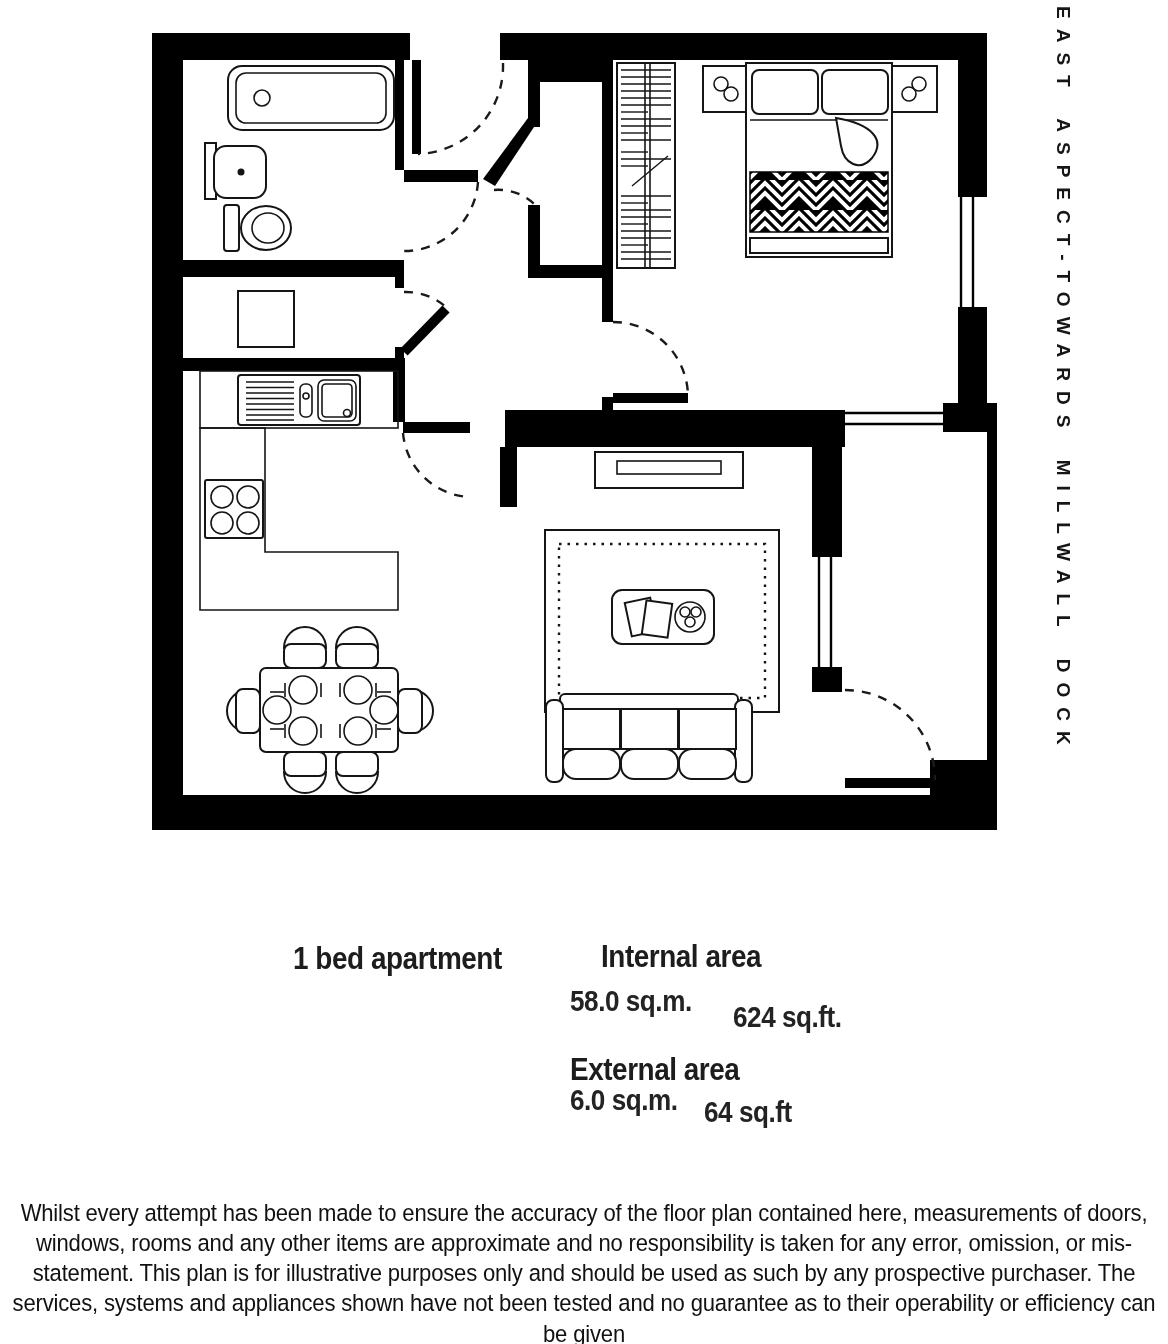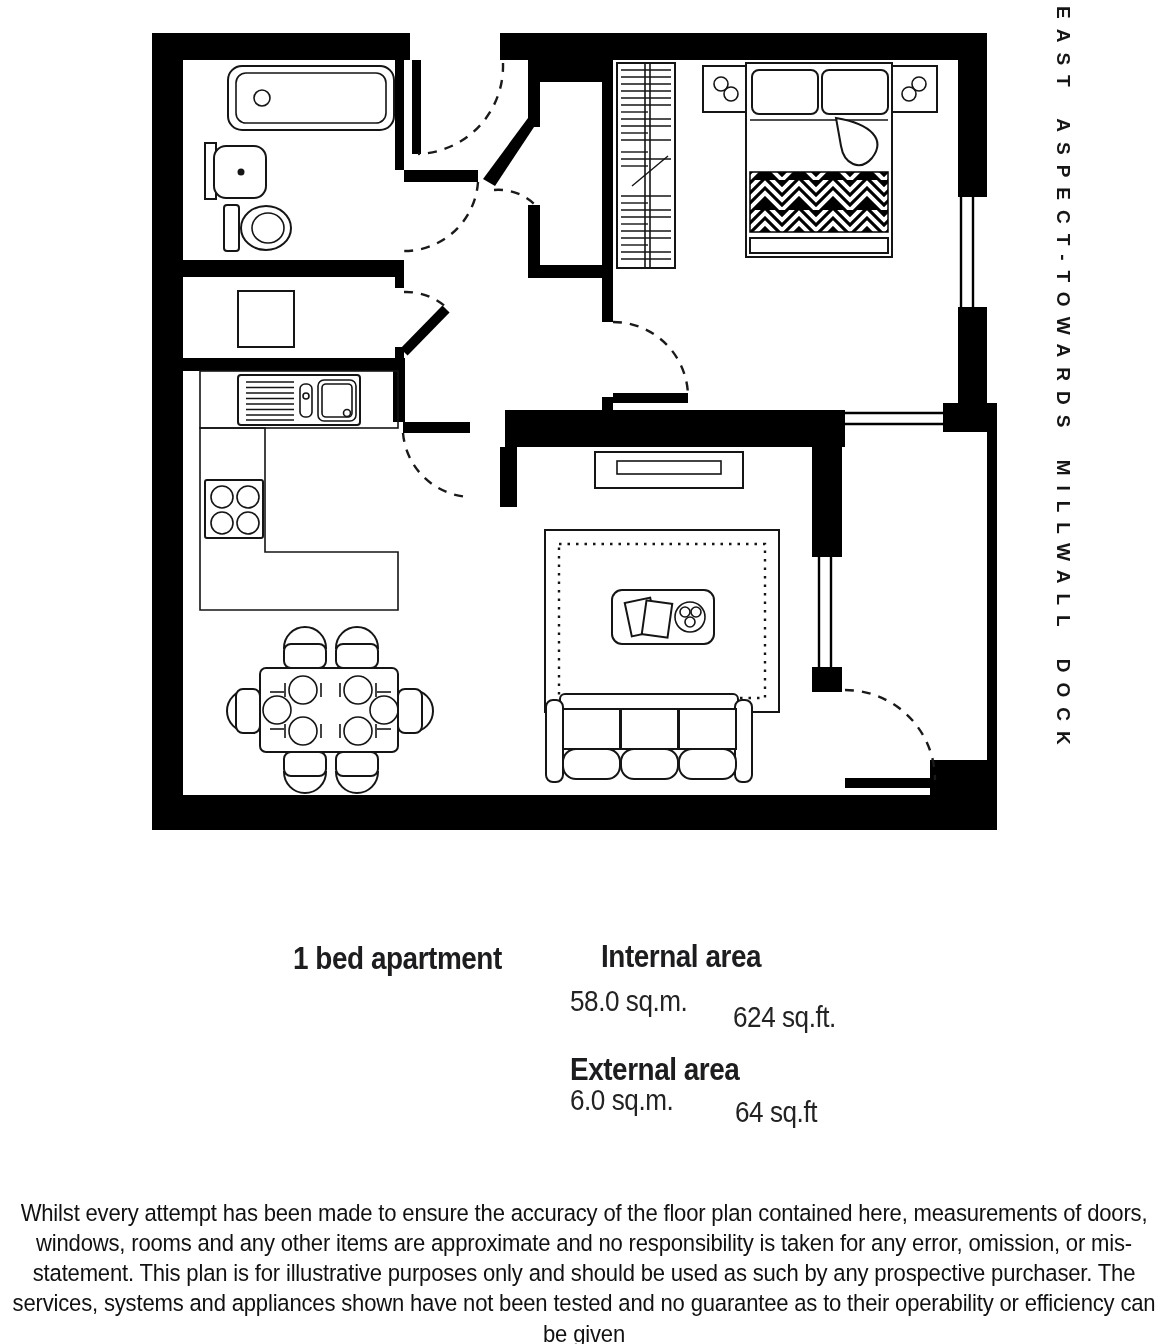--- a/index.html
+++ b/index.html
@@ -11,21 +11,21 @@
   .doorleaf{fill:#000;}
   .arc{fill:none;stroke:#1a1a1a;stroke-width:2.4;stroke-dasharray:9 8;}
   .win{stroke:#000;stroke-width:2.4;fill:none;}
   #vertical-label{
     position:absolute;left:1052px;top:6px;height:960px;
     writing-mode:vertical-rl;
     font-size:19px;font-weight:bold;letter-spacing:10px;word-spacing:7px;
     color:#161616;white-space:nowrap;
   }
   .sumtitle{position:absolute;font-size:31px;font-weight:bold;letter-spacing:-0.5px;}
-  .sumval{position:absolute;font-size:29px;font-weight:normal;letter-spacing:-0.5px;color:#232323;}
+  .sumval{position:absolute;font-size:29px;font-weight:bold;letter-spacing:-0.5px;color:#232323;}
   .cond{display:inline-block;transform:scaleX(0.9);transform-origin:0 0;white-space:nowrap;}
   #disclaimer{
     position:absolute;top:1198px;left:-66px;width:1300px;
     transform:scaleX(0.9);transform-origin:50% 0;
     font-size:24.5px;line-height:1.23;text-align:center;color:#111;
     letter-spacing:-0.2px;
   }
 </style>
 </head>
 <body>
@@ -296,16 +296,16 @@
 
 <div>
   <div class="sumtitle" style="left:293px;top:941px;"><span class="cond">1 bed apartment</span></div>
 
   <div class="sumtitle" style="left:570px;top:939px;margin-left:31px;"><span class="cond">Internal area</span></div>
   <div class="sumval" style="left:570px;top:985px;"><span class="cond">58.0 sq.m.</span></div>
   <div class="sumval" style="left:733px;top:985px;margin-top:16px;"><span class="cond">624 sq.ft.</span></div>
 
   <div class="sumtitle" style="left:570px;top:1052px;"><span class="cond">External area</span></div>
   <div class="sumval" style="left:570px;top:1084px;"><span class="cond">6.0 sq.m.</span></div>
-  <div class="sumval" style="left:735px;top:1096px;"><span class="cond">64 sq.ft</span></div>
+  <div class="sumval" style="left:704px;top:1096px;"><span class="cond">64 sq.ft</span></div>
 </div>
 
 <div id="disclaimer">Whilst every attempt has been made to ensure the accuracy of the floor plan contained here, measurements of doors, windows, rooms and any other items are approximate and no responsibility is taken for any error, omission, or mis-statement. This plan is for illustrative purposes only and should be used as such by any prospective purchaser. The services, systems and appliances shown have not been tested and no guarantee as to their operability or efficiency can be given</div>
 
 </body></html>

